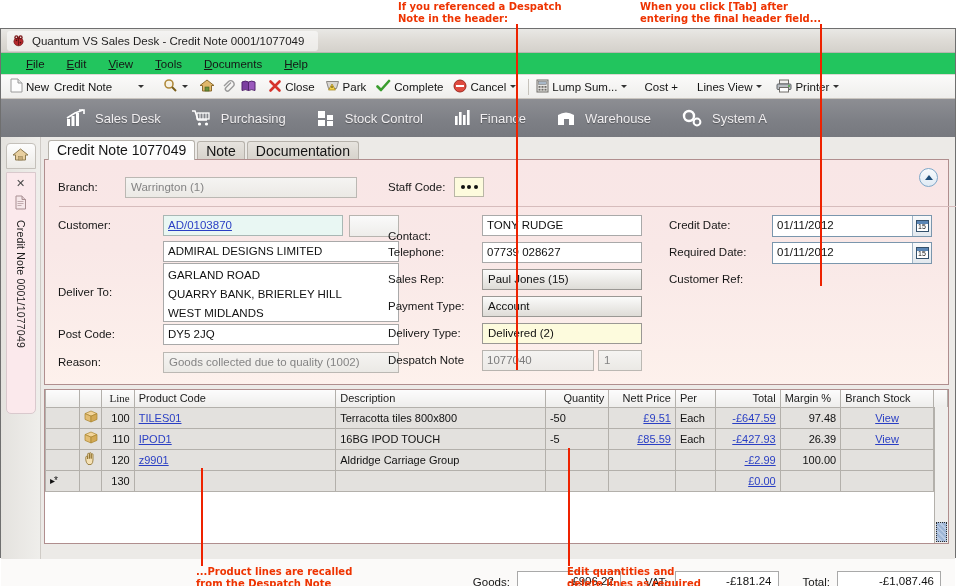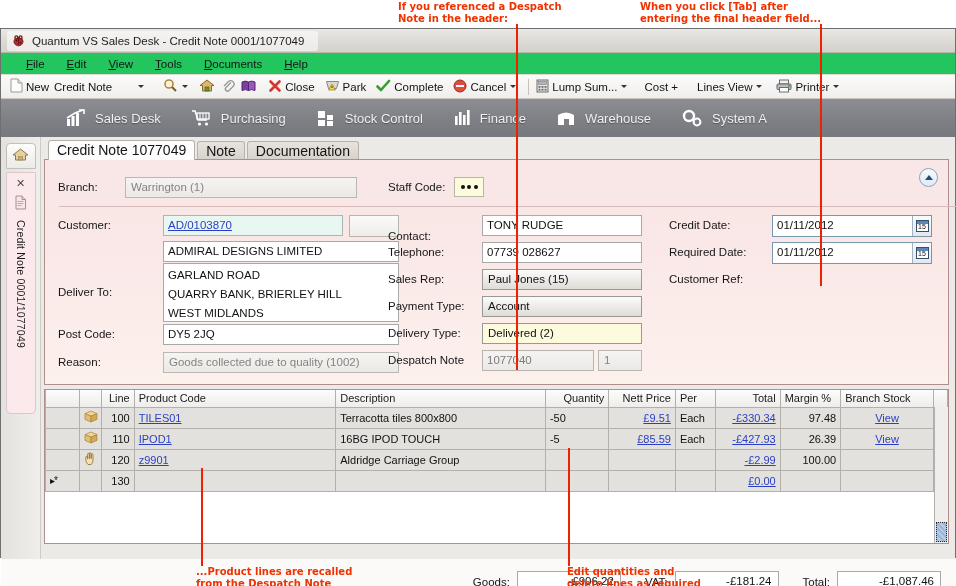--- a/index.html
+++ b/index.html
@@ -658,21 +658,21 @@
                 <col style="width:40px">
                 <col style="width:64px">
               <col style="width:60px">
                 <col style="width:92px">
                 <col style="width:14px">
             </colgroup>
             <thead>
               <tr>
                 <th></th>
                 <th></th>
-                <th style="text-align:right;">Line</th>
+                <th style="text-align:right;font-family:Liberation Serif, serif;">Line</th>
                 <th>Product Code</th>
                 <th>Description</th>
                 <th style="text-align:right;">Quantity</th>
                 <th style="text-align:right;">Nett Price</th>
                 <th>Per</th>
                 <th style="text-align:right;">Total</th>
                 <th style="text-align:left;">Margin %</th>
                 <th>Branch Stock</th>
                 <th></th>
               </tr>
@@ -686,21 +686,21 @@
                       <path d="M1 3.6 V9.4 L7 12 V6.2 Z" fill="#e3bd74" stroke="#a8842e" stroke-width="0.7"></path>
                       <path d="M13 3.6 V9.4 L7 12 V6.2 Z" fill="#d3a955" stroke="#a8842e" stroke-width="0.7"></path>
                     </svg>
                 </td>
                 <td class="rnum">100</td>
                 <td><span class="cell-link">TILES01</span></td>
                 <td class="white">Terracotta tiles 800x800</td>
                 <td class="white">-50</td>
                 <td class="rnum"><span class="cell-link">£9.51</span></td>
                 <td class="white">Each</td>
-                <td class="rnum"><span class="cell-link">-£330.34</span></td>
+                <td class="rnum"><span class="cell-link">-£647.59</span></td>
                 <td class="rnum">97.48</td>
                 <td class="ctr"><span class="cell-link">View</span></td>
                 <td></td>
               </tr>
               <tr>
                 <td class="white"></td>
                 <td class="ctr">
                   <svg width="14" height="13" viewBox="0 0 14 13">
                       <path d="M7 1 L13 3.6 L7 6.2 L1 3.6 Z" fill="#f2d49a" stroke="#a8842e" stroke-width="0.7"></path>
                       <path d="M1 3.6 V9.4 L7 12 V6.2 Z" fill="#e3bd74" stroke="#a8842e" stroke-width="0.7"></path>

